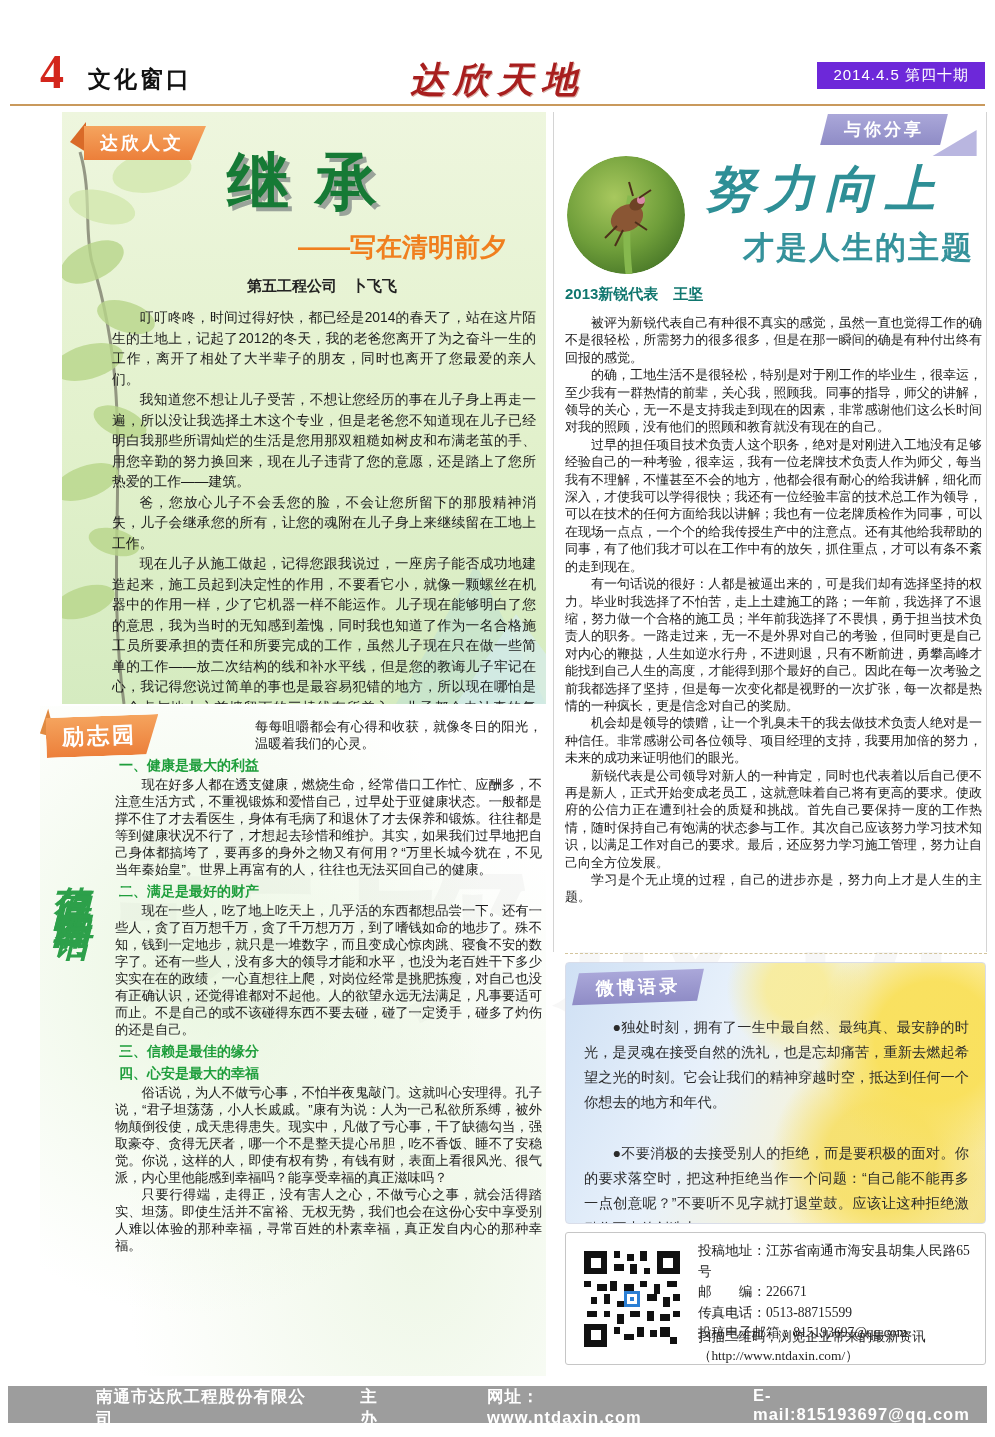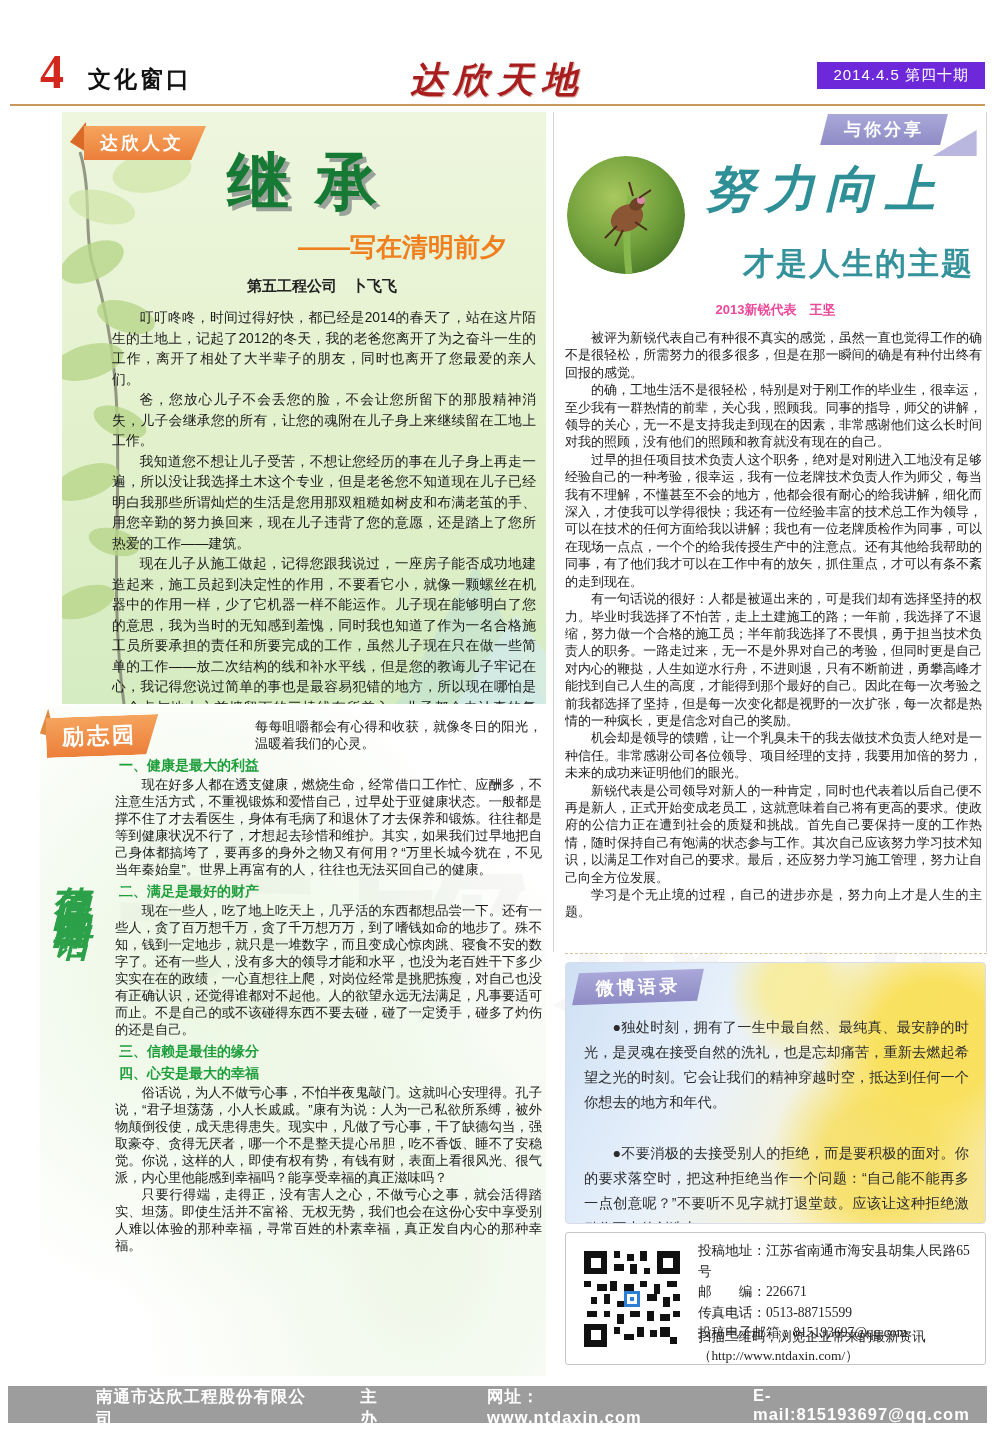--- a/index.html
+++ b/index.html
@@ -39,22 +39,22 @@
   .vrule{position:absolute;top:112px;width:1px;height:840px;background:#d4d4d4;z-index:1;}
   .dashed-sep{position:absolute;left:565px;top:953px;width:422px;border-top:1px dashed #d3c49c;z-index:1;}
   
   .right-article{position:absolute;left:565px;top:112px;width:421px;height:840px;overflow:hidden;z-index:1;background:#fff;}
   .ra-ribbon{position:absolute;right:42px;top:2px;font-size:17px;}
   .ra-ribbon:after{content:"";position:absolute;right:-36px;top:16px;width:0;height:0;transform:skewX(14deg);
                    border-style:solid;border-width:0 0 26px 44px;border-color:transparent transparent #b9b6e0 transparent;}
   .photo-circle{position:absolute;left:2px;top:44px;width:118px;height:118px;border-radius:50%;overflow:hidden;}
   .ra-title1{margin:44px 0 0 140px;font-size:50px;font-weight:bold;color:#2e8f96;
              font-family:"DejaVu Serif","Liberation Serif",serif;font-style:italic;letter-spacing:10px;}
-  .ra-title2{margin:20px 0 0 178px;font-size:31px;font-weight:bold;color:#35929b;letter-spacing:2px;}
-  .ra-byline{margin:16px 0 10px 0;text-align:center;font-size:13px;font-weight:bold;color:#ec4899;}
+  .ra-title2{margin:4px 0 0 178px;font-size:31px;font-weight:bold;color:#35929b;letter-spacing:2px;}
+  .ra-byline{margin:16px 0 10px 0;font-size:15px;font-weight:bold;color:#0f766e;}
   .ra-body{font-size:13px;line-height:17.4px;color:#1c1c1c;text-align:justify;padding-right:4px;}
   .ra-body p{margin:0;text-indent:2em;}
   
   .inspiration{position:absolute;left:40px;top:706px;width:506px;height:670px;z-index:1;overflow:hidden;
     background:radial-gradient(ellipse at 30% 40%,rgba(214,238,196,0.5),rgba(255,255,255,0) 60%),
                radial-gradient(ellipse at 75% 80%,rgba(224,240,210,0.55),rgba(255,255,255,0) 55%);
     padding:0;box-sizing:border-box;}
   .insp-ribbon{position:absolute;left:6px;top:10px;font-size:22px;transform:rotate(-2deg);z-index:3;}
   .insp-fold{position:absolute;left:-2px;top:4px;width:0;height:0;border-style:solid;border-width:22px 14px 8px 0;
              border-color:transparent #e08a40 transparent transparent;transform:rotate(-14deg);z-index:2;}
@@ -129,22 +129,22 @@
       <polygon points="60,180 140,40 210,180" fill="#bfe0d4" opacity="0.55"></polygon>
       <polygon points="120,180 180,90 210,130 210,180" fill="#d7ecf4" opacity="0.6"></polygon>
     </svg>
     <div class="la-fold"></div>
     <div class="ribbon-orange la-ribbon">达欣人文</div>
     <div class="la-title">继承</div>
     <div class="la-subtitle">——写在清明前夕</div>
     <div class="la-byline">第五工程公司　卜飞飞</div>
     <div class="la-body">
       <p>叮叮咚咚，时间过得好快，都已经是2014的春天了，站在这片陌生的土地上，记起了2012的冬天，我的老爸您离开了为之奋斗一生的工作，离开了相处了大半辈子的朋友，同时也离开了您最爱的亲人们。</p>
+      <p>我知道您不想让儿子受苦，不想让您经历的事在儿子身上再走一遍，所以没让我选择土木这个专业，但是老爸您不知道现在儿子已经明白我那些所谓灿烂的生活是您用那双粗糙如树皮和布满老茧的手、用您辛勤的努力换回来，现在儿子违背了您的意愿，还是踏上了您所热爱的工作——建筑。</p>
       <p>爸，您放心儿子不会丢您的脸，不会让您所留下的那股精神消失，儿子会继承您的所有，让您的魂附在儿子身上来继续留在工地上工作。</p>
-      <p>我知道您不想让儿子受苦，不想让您经历的事在儿子身上再走一遍，所以没让我选择土木这个专业，但是老爸您不知道现在儿子已经明白我那些所谓灿烂的生活是您用那双粗糙如树皮和布满老茧的手、用您辛勤的努力换回来，现在儿子违背了您的意愿，还是踏上了您所热爱的工作——建筑。</p>
       <p>现在儿子从施工做起，记得您跟我说过，一座房子能否成功地建造起来，施工员起到决定性的作用，不要看它小，就像一颗螺丝在机器中的作用一样，少了它机器一样不能运作。儿子现在能够明白了您的意思，我为当时的无知感到羞愧，同时我也知道了作为一名合格施工员所要承担的责任和所要完成的工作，虽然儿子现在只在做一些简单的工作——放二次结构的线和补水平线，但是您的教诲儿子牢记在心，我记得您说过简单的事也是最容易犯错的地方，所以现在哪怕是一个点与地上之前墙留下的三棱线有所差入，儿子都会去认真的复查，与图纸上的尺寸进行对比。</p>
 
     </div>
   </div>
 
   <div class="right-article">
     <div class="ribbon-purple ra-ribbon"><span>与你分享</span></div>
     <div class="photo-circle">
       <svg width="118" height="118" viewBox="0 0 118 118">
         <defs>

